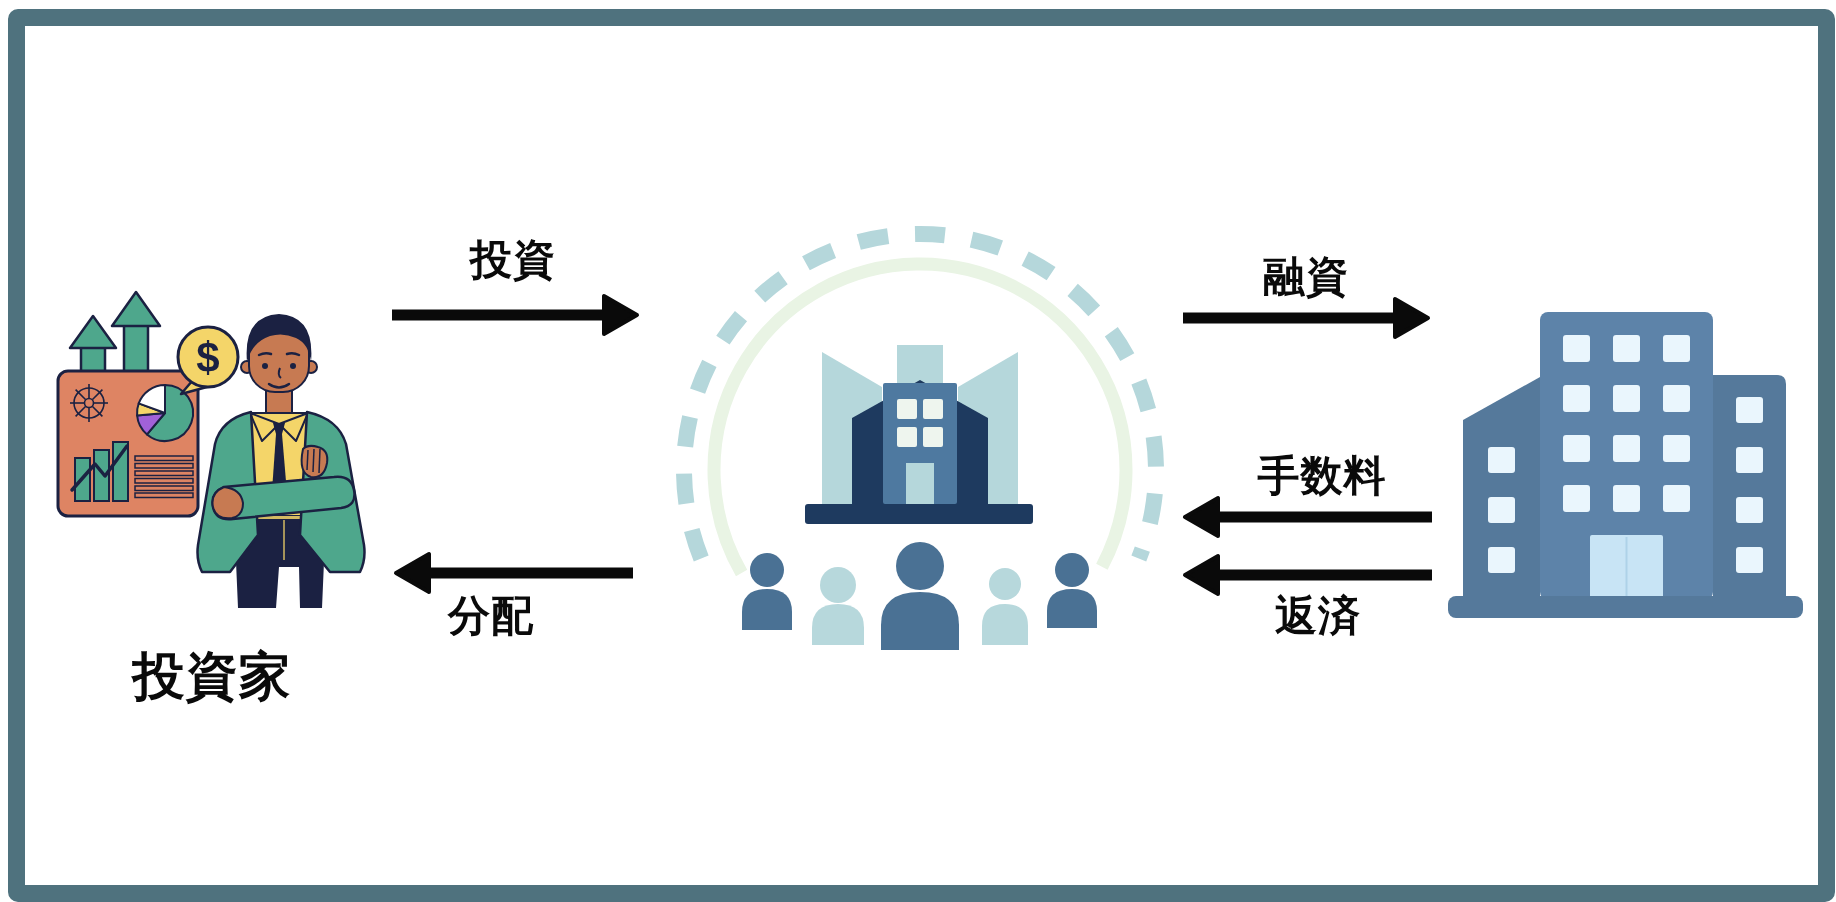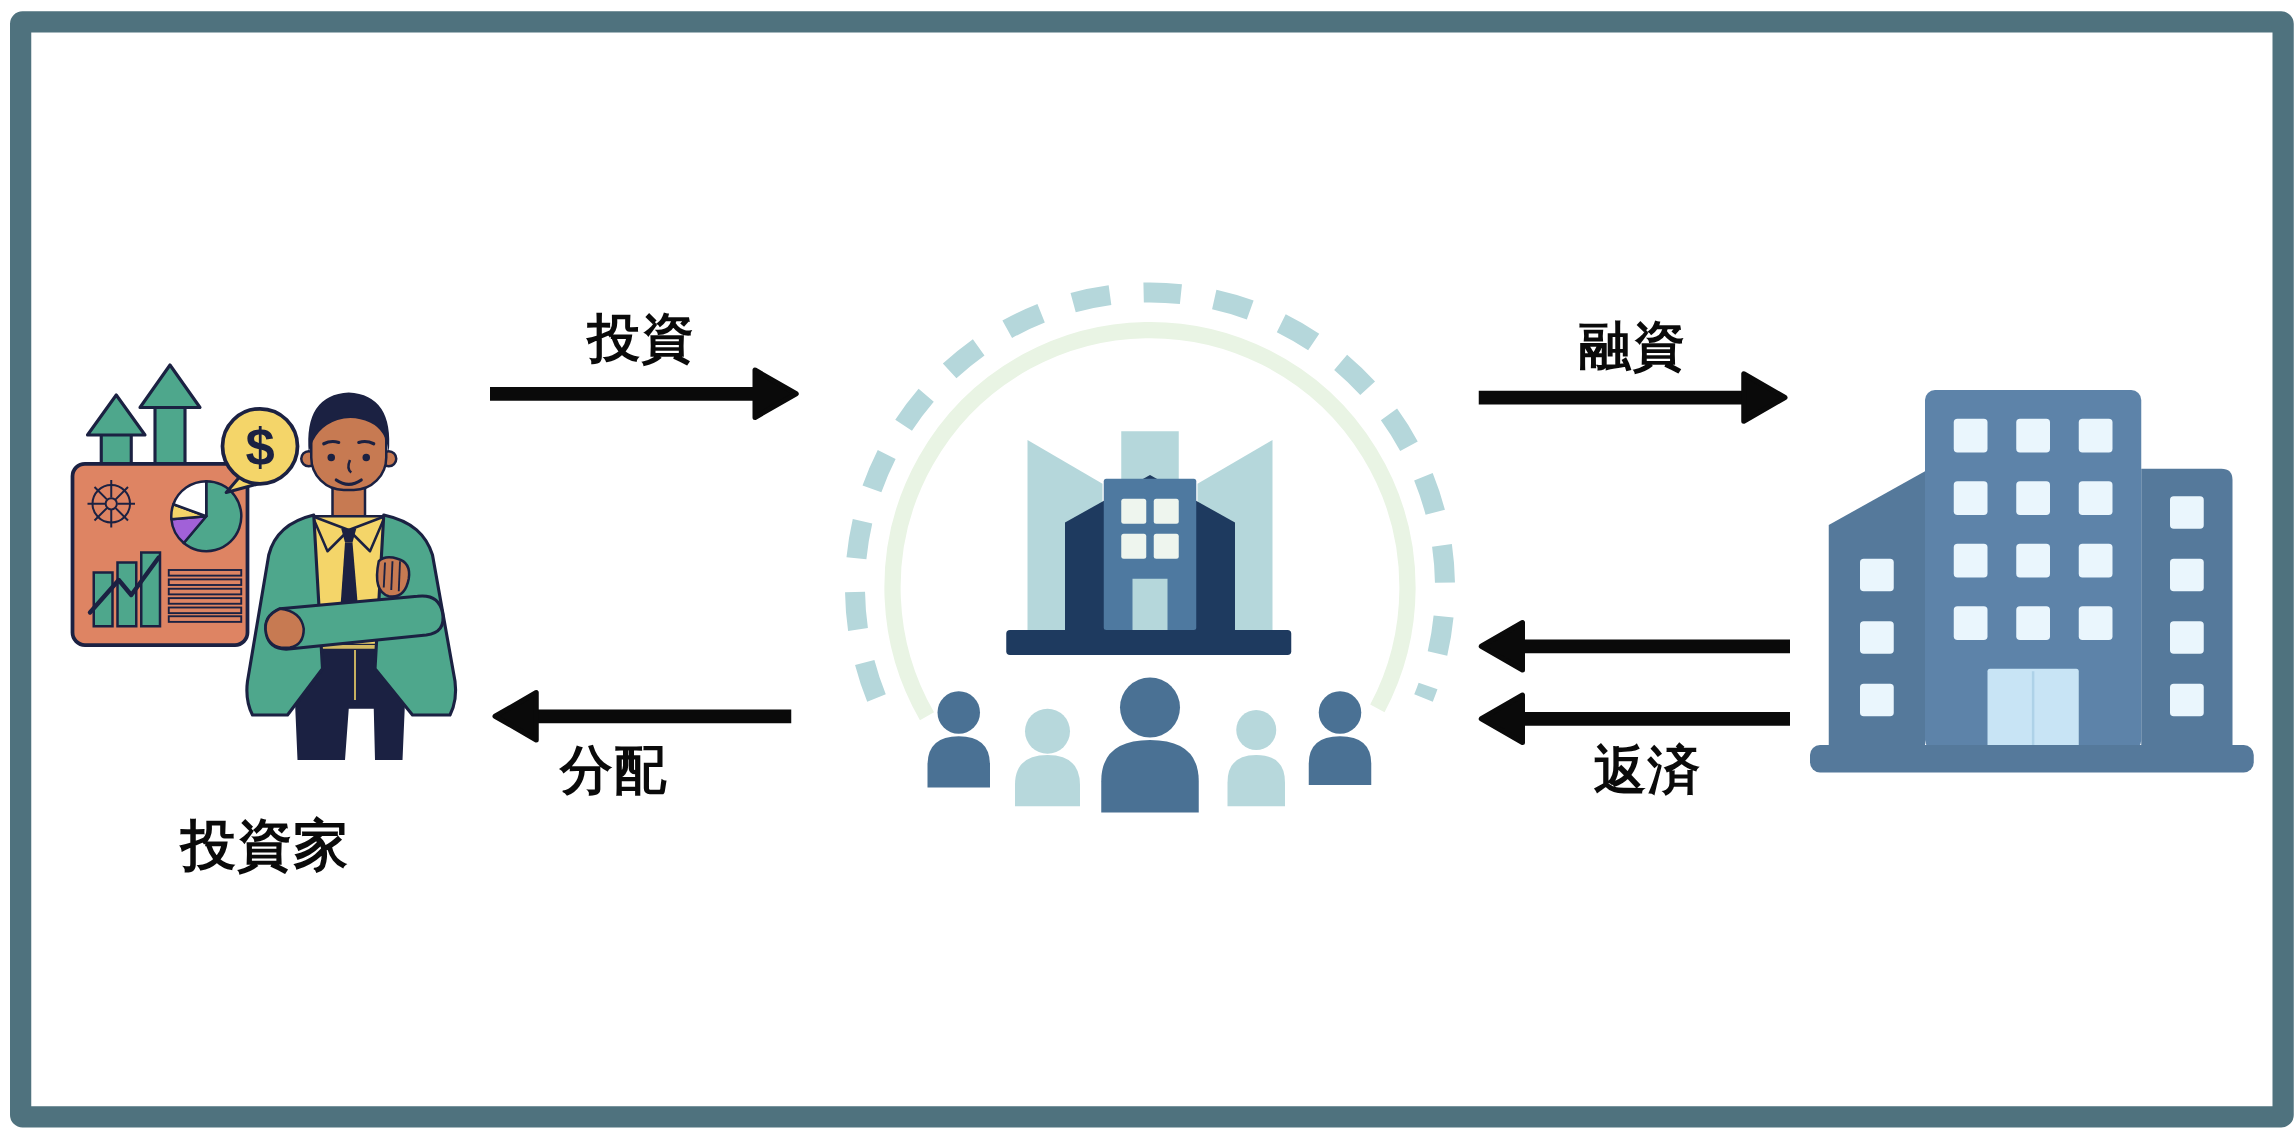--- a/index.html
+++ b/index.html
@@ -14,22 +14,22 @@
     border-radius:10px;
     pointer-events:none;
   }
   .stage{position:absolute;inset:0;}
   svg{position:absolute;left:0;top:0;}
   .label{
     position:absolute;transform:translate(-50%,-50%);
     color:var(--text);font-weight:bold;white-space:nowrap;
     font-size:42px;letter-spacing:1px;
   }
-  .entity-label{font-size:44px;}
-  .flow-invest{left:513px;top:271px;}
+  .entity-label{font-size:52px;}
+  .flow-invest{left:513px;top:260px;}
   .flow-loan{left:1306px;top:277px;}
   .flow-fee{left:1322px;top:476px;}
   .flow-repay{left:1318px;top:616px;}
   .flow-distribute{left:491px;top:616px;}
   .lbl-investor{left:212px;top:677px;}
   .lbl-platform{left:940px;top:678px;}
   .lbl-company{left:1627px;top:676px;}
 </style>
 </head>
 <body>
@@ -215,19 +215,20 @@
       </g>
       <g>
         <line x1="633" y1="573" x2="429" y2="573" style="stroke-width:11"></line>
         <polygon points="429,554 429,592 396,573" style="stroke-width:4"></polygon>
       </g>
     </g>
   </svg>
 
   <div class="label flow-invest">投資</div>
   <div class="label flow-loan">融資</div>
+  <div class="label flow-fee">手数料</div>
   <div class="label flow-repay">返済</div>
   <div class="label flow-distribute">分配</div>
 
   <div class="label entity-label lbl-investor">投資家</div>
 
   <div class="frame"></div>
 </div>
 
 </body></html>

